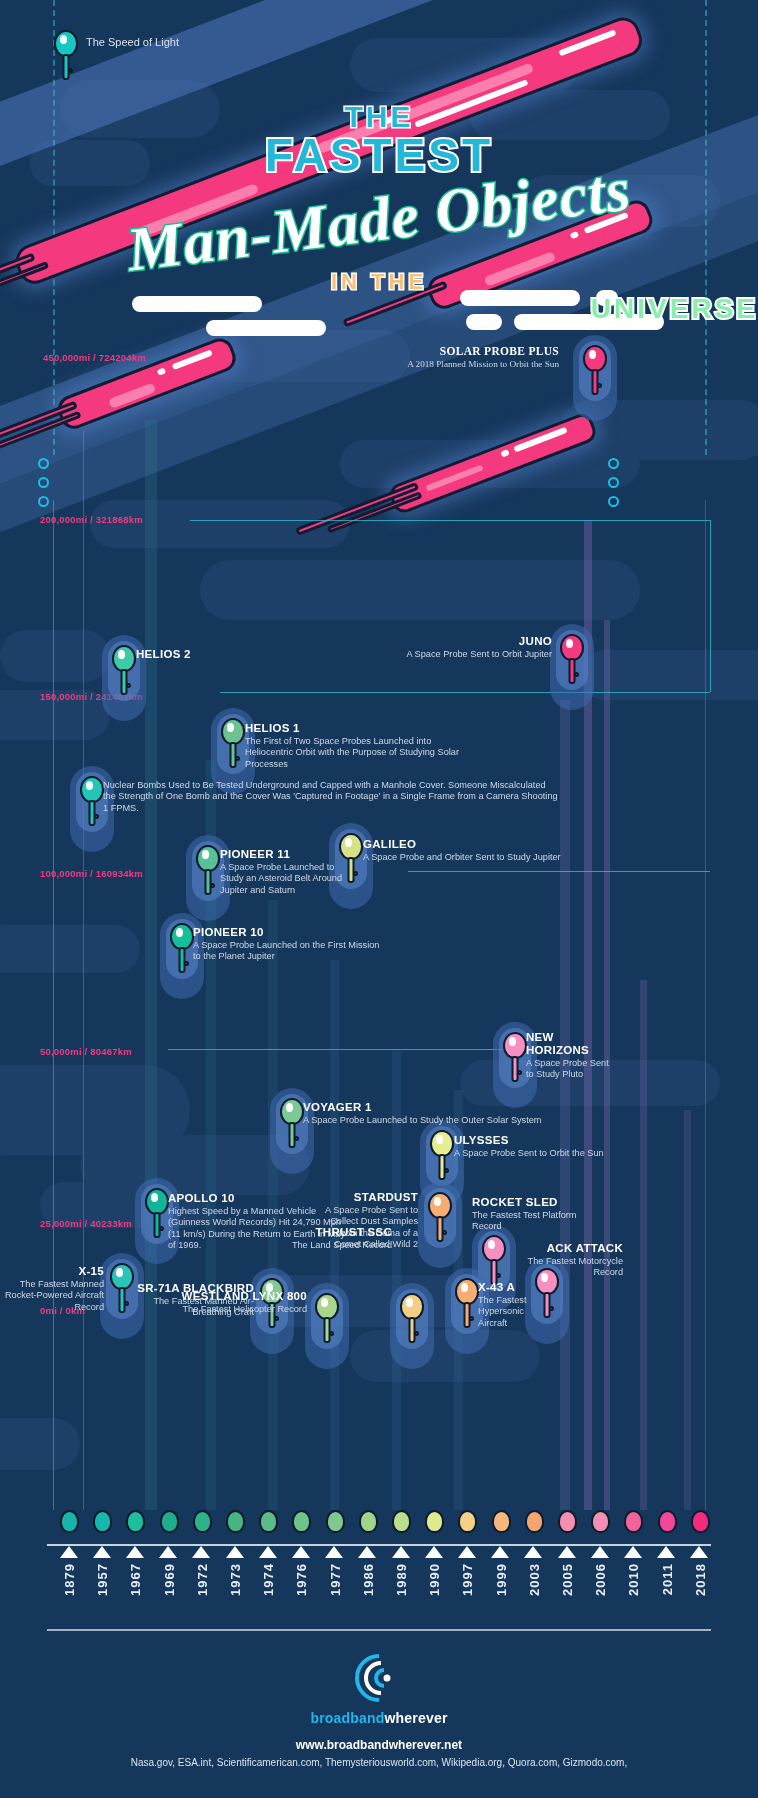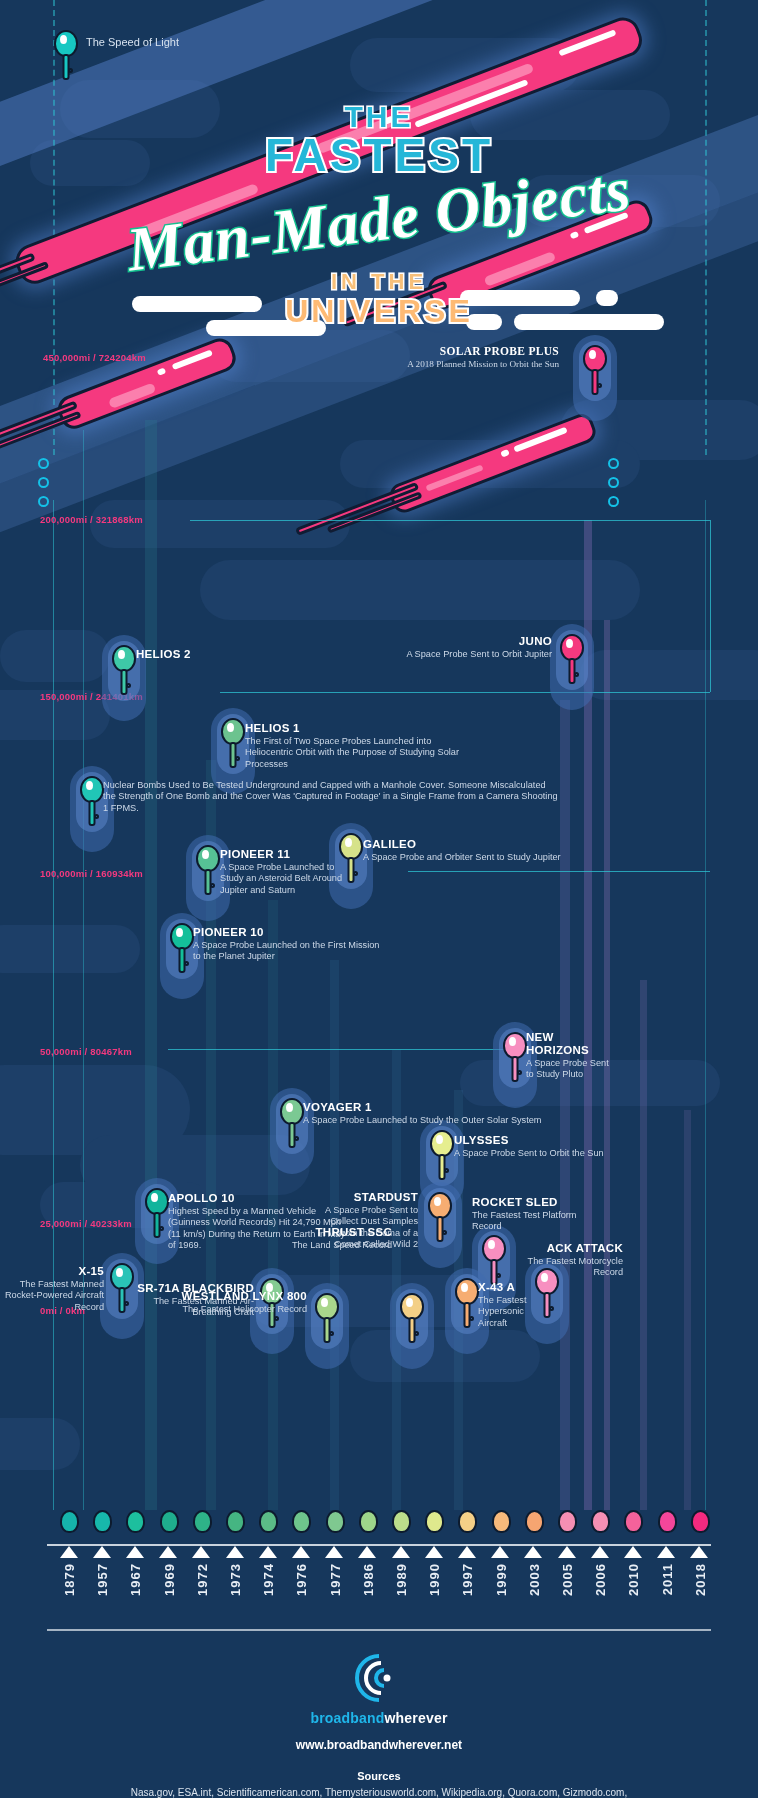--- a/index.html
+++ b/index.html
@@ -34,22 +34,22 @@
     display:block;font-size:62px;font-weight:bold;font-style:italic;
     font-family:"Liberation Serif", serif;
     color:#ffffff;-webkit-text-stroke:3px #14c08f;paint-order:stroke fill;
     transform:rotate(-7deg);margin-top:2px;letter-spacing:1px;
   }
   .t-inthe{
     display:inline-block;margin-top:14px;font-size:22px;font-weight:bold;letter-spacing:4px;
     color:#f7c07a;-webkit-text-stroke:3px #ffffff;paint-order:stroke fill;
   }
   .t-universe{
-    display:block;font-size:32px;font-weight:bold;letter-spacing:3px;margin-top:-2px;
-    color:#fdba74;-webkit-text-stroke:4px #ffffff;paint-order:stroke fill;
+    display:block;font-size:28px;font-weight:bold;letter-spacing:3px;margin-top:-2px;
+    color:#86efac;-webkit-text-stroke:4px #ffffff;paint-order:stroke fill;text-align:right;
   }
 
   
   .comet{position:absolute;transform-origin:left center;}
   .comet .body{
     height:34px;border-radius:17px;background:#f5397f;border:3px solid #101c33;
     box-shadow:0 0 18px 6px rgba(90,140,220,.45);position:relative;
   }
   .comet .gl{position:absolute;background:#fff;border-radius:6px;height:6px;}
   .comet .gl2{position:absolute;background:#fb7fad;border-radius:8px;height:10px;}
@@ -601,18 +601,17 @@
         <path d="M28 6 A22 22 0 1 0 28 50" fill="none" stroke="#1fb6ea" stroke-width="4"></path>
         <path d="M30 13 A15 15 0 1 0 30 43" fill="none" stroke="#ffffff" stroke-width="4"></path>
         <path d="M33 20 A8 8 0 1 0 33 36" fill="none" stroke="#1fb6ea" stroke-width="4"></path>
         <circle cx="36" cy="28" r="3.5" fill="#ffffff"></circle>
       </svg>
     </div>
     <div class="logoword">
       <span class="b">broadband</span><span class="w">wherever</span>
     </div>
     <div id="siteUrl">www.broadbandwherever.net</div>
-    <div id="srcTitle">Sources</div>
     <div class="srcLine" style="margin-top:4px;">Nasa.gov, ESA.int, Scientificamerican.com, Themysteriousworld.com, Wikipedia.org, Quora.com, Gizmodo.com,</div>
 
   </div>
 
 </div>
 
 </body></html>

